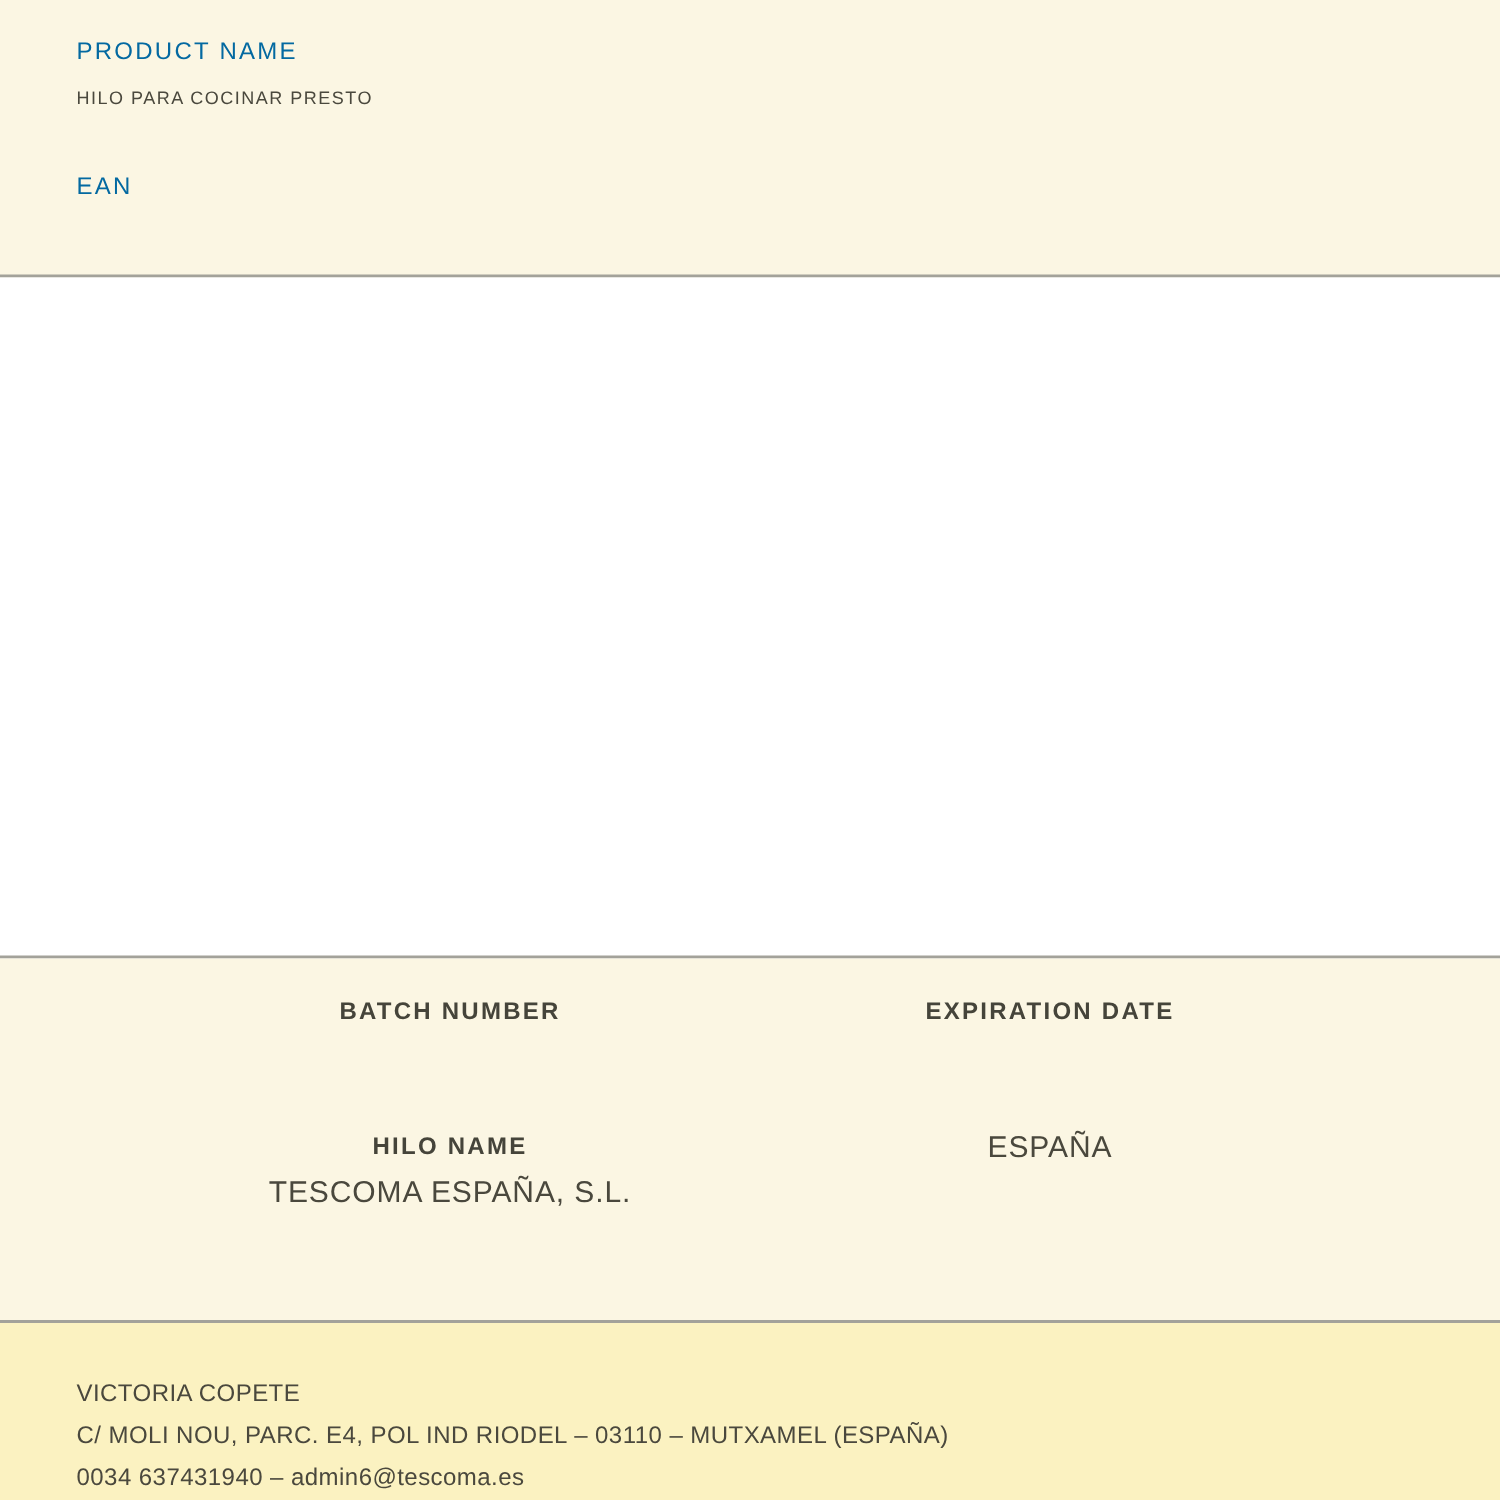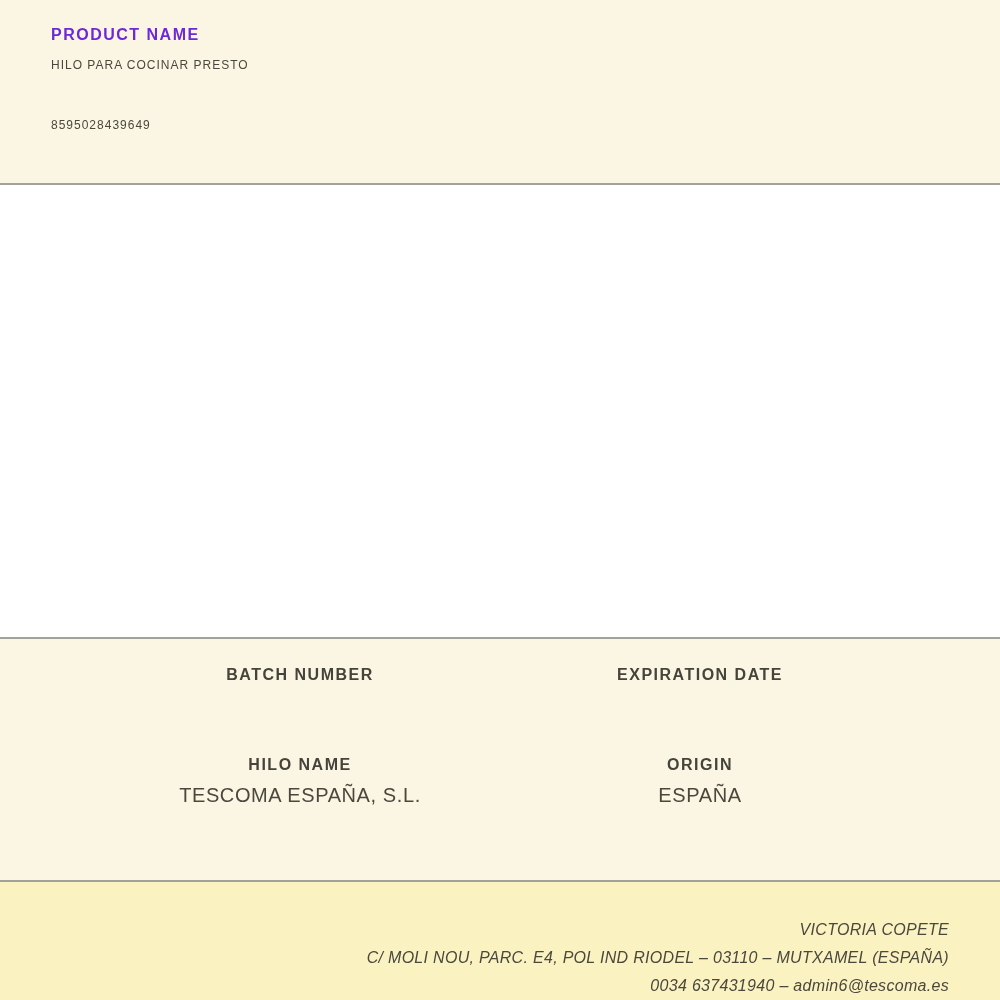--- a/index.html
+++ b/index.html
@@ -20,25 +20,25 @@
 
   
   .section-product {
     height: 187px;
     background: #fbf6e3;
     padding: 27px 51px 0 51px;
   }
   .field { margin-bottom: 44px; }
   .field .label {
     font-size: 16px;
-    font-weight: bold;
+    font-weight: normal;
     letter-spacing: 1.5px;
     line-height: 16px;
     margin-bottom: 14px;
-    color: #6d28d9;
+    color: #0369a1;
   }
   .field .value {
     font-size: 12px;
     letter-spacing: 1px;
     line-height: 16px;
   }
 
   
   .section-blank {
     height: 459px;
@@ -83,61 +83,60 @@
     position: absolute;
     left: 51px;
     top: 34px;
     font-size: 16px;
     font-weight: bold;
     letter-spacing: 1.5px;
     line-height: 28px;
     color: #45443a;
     white-space: nowrap;
   }
-  .contact-lines { text-align: right; font-style: italic; }
+  .contact-lines { text-align: left; }
   .contact-lines .line {
     font-size: 16px;
     letter-spacing: 0.3px;
     line-height: 28px;
     white-space: nowrap;
   }
 </style>
 </head>
 <body>
 
 <div class="page">
 
   <section class="section-product divider-border">
     <div class="field">
       <div class="label">PRODUCT NAME</div>
       <div class="value">HILO PARA COCINAR PRESTO</div>
     </div>
     <div class="field">
-      <div class="value">8595028439649</div>
+      <div class="label">EAN</div>
     </div>
   </section>
 
   <section class="section-blank divider-border"></section>
 
   <section class="section-details divider-border">
     <div class="details-grid">
       <div class="detail-cell">
         <div class="label">BATCH NUMBER</div>
         <div class="value"></div>
       </div>
       <div class="detail-cell">
         <div class="label">EXPIRATION DATE</div>
         <div class="value"></div>
       </div>
       <div class="detail-cell">
         <div class="label">HILO NAME</div>
         <div class="value">TESCOMA ESPAÑA, S.L.</div>
       </div>
       <div class="detail-cell">
-        <div class="label">ORIGIN</div>
         <div class="value">ESPAÑA</div>
       </div>
     </div>
   </section>
 
   <section class="section-contact">
     <div class="contact-lines">
       <div class="line">VICTORIA COPETE</div>
       <div class="line">C/ MOLI NOU, PARC. E4, POL IND RIODEL – 03110 – MUTXAMEL (ESPAÑA)</div>
       <div class="line">0034 637431940 – admin6@tescoma.es</div>

